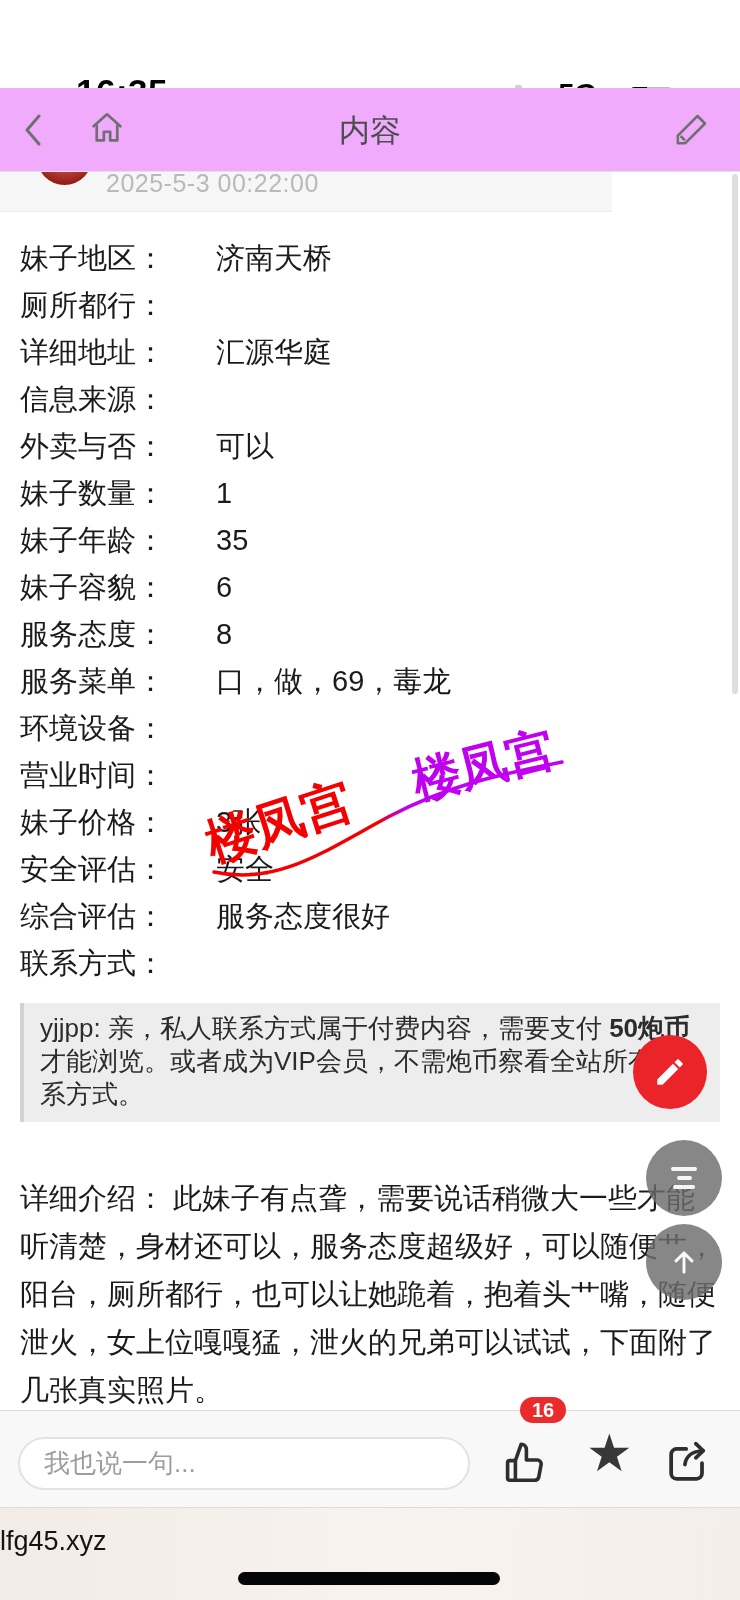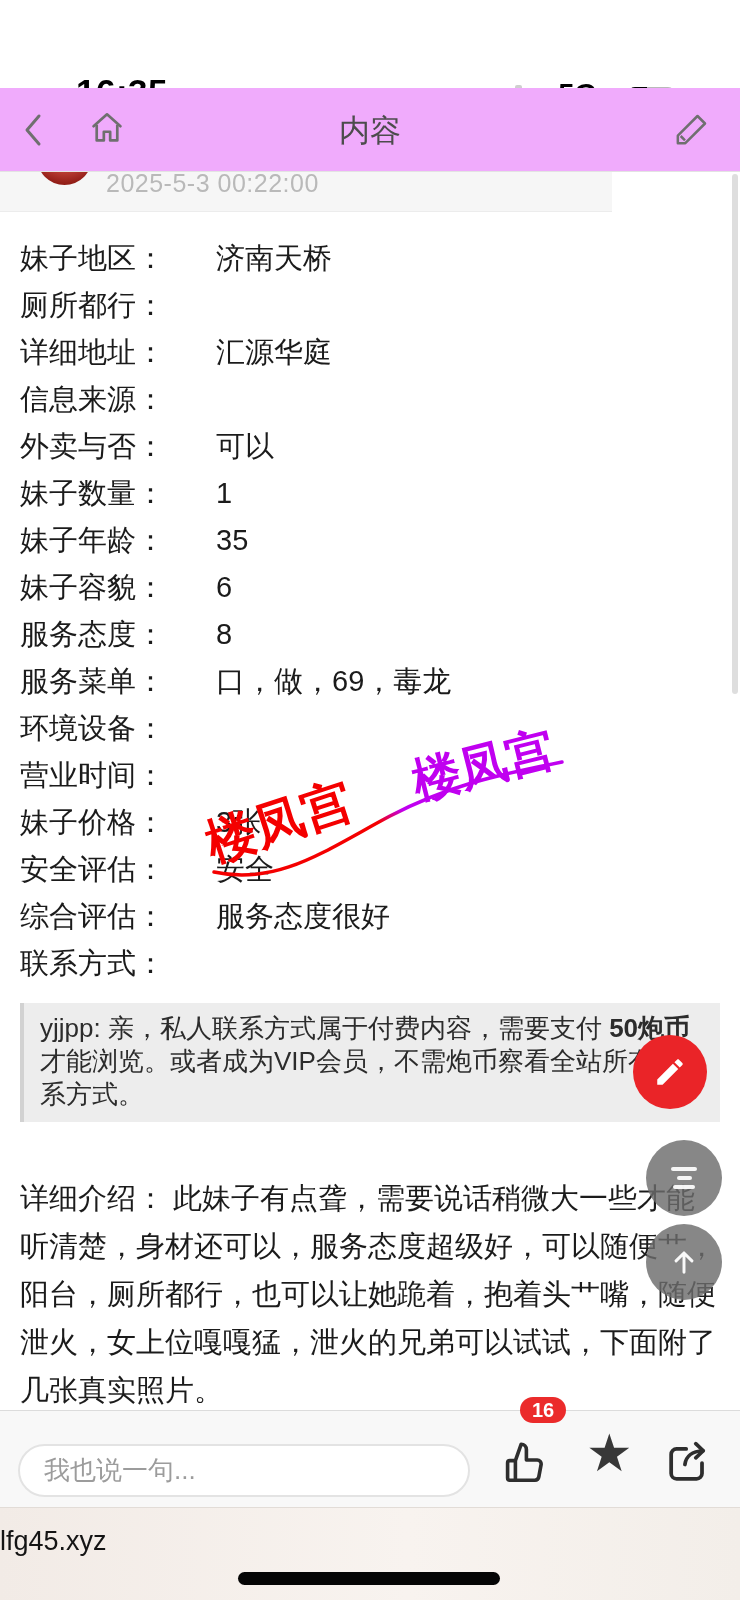--- a/index.html
+++ b/index.html
@@ -56,21 +56,21 @@
   .fab-gray1{left:646px;top:1140px;width:76px;height:76px;background:rgba(109,109,109,.82);flex-direction:column;gap:5px;}
   .fab-gray2{left:646px;top:1224px;width:76px;height:76px;background:rgba(109,109,109,.82);}
   .hline{height:4px;border-radius:2px;background:rgba(255,255,255,.92);}
   .hl1{width:26px}.hl2{width:15px}.hl3{width:22px}
   
   .scrollbar{position:absolute;right:2px;top:174px;width:6px;height:520px;border-radius:3px;
              background:rgba(0,0,0,.13);z-index:6;}
   
   .toolbar{position:absolute;left:0;top:1410px;width:740px;height:96px;background:#f8f8f8;
            border-top:1px solid #dcdcdc;z-index:8;}
-  .comment-input{position:absolute;left:18px;top:33px;width:400px;height:49px;border-radius:27px;
+  .comment-input{position:absolute;left:18px;top:26px;width:400px;height:49px;border-radius:27px;
                  border:2px solid #e3e3e3;background:#fff;outline:none;padding:0 24px;
                  font-size:26px;color:#333;font-family:inherit;}
   .comment-input::placeholder{color:#9c9c9c;}
   .tb-like{position:absolute;left:500px;top:28px;}
   .like-badge{position:absolute;left:520px;top:-14px;min-width:26px;height:26px;padding:0 10px;
               border-radius:14px;background:#eb2b2b;color:#fff;font-size:20px;font-weight:700;
               display:flex;align-items:center;justify-content:center;z-index:9;}
   .tb-star{position:absolute;left:586px;top:10px;font-size:52px;color:#383838;line-height:64px;}
   .tb-share{position:absolute;left:662px;top:26px;}
   

